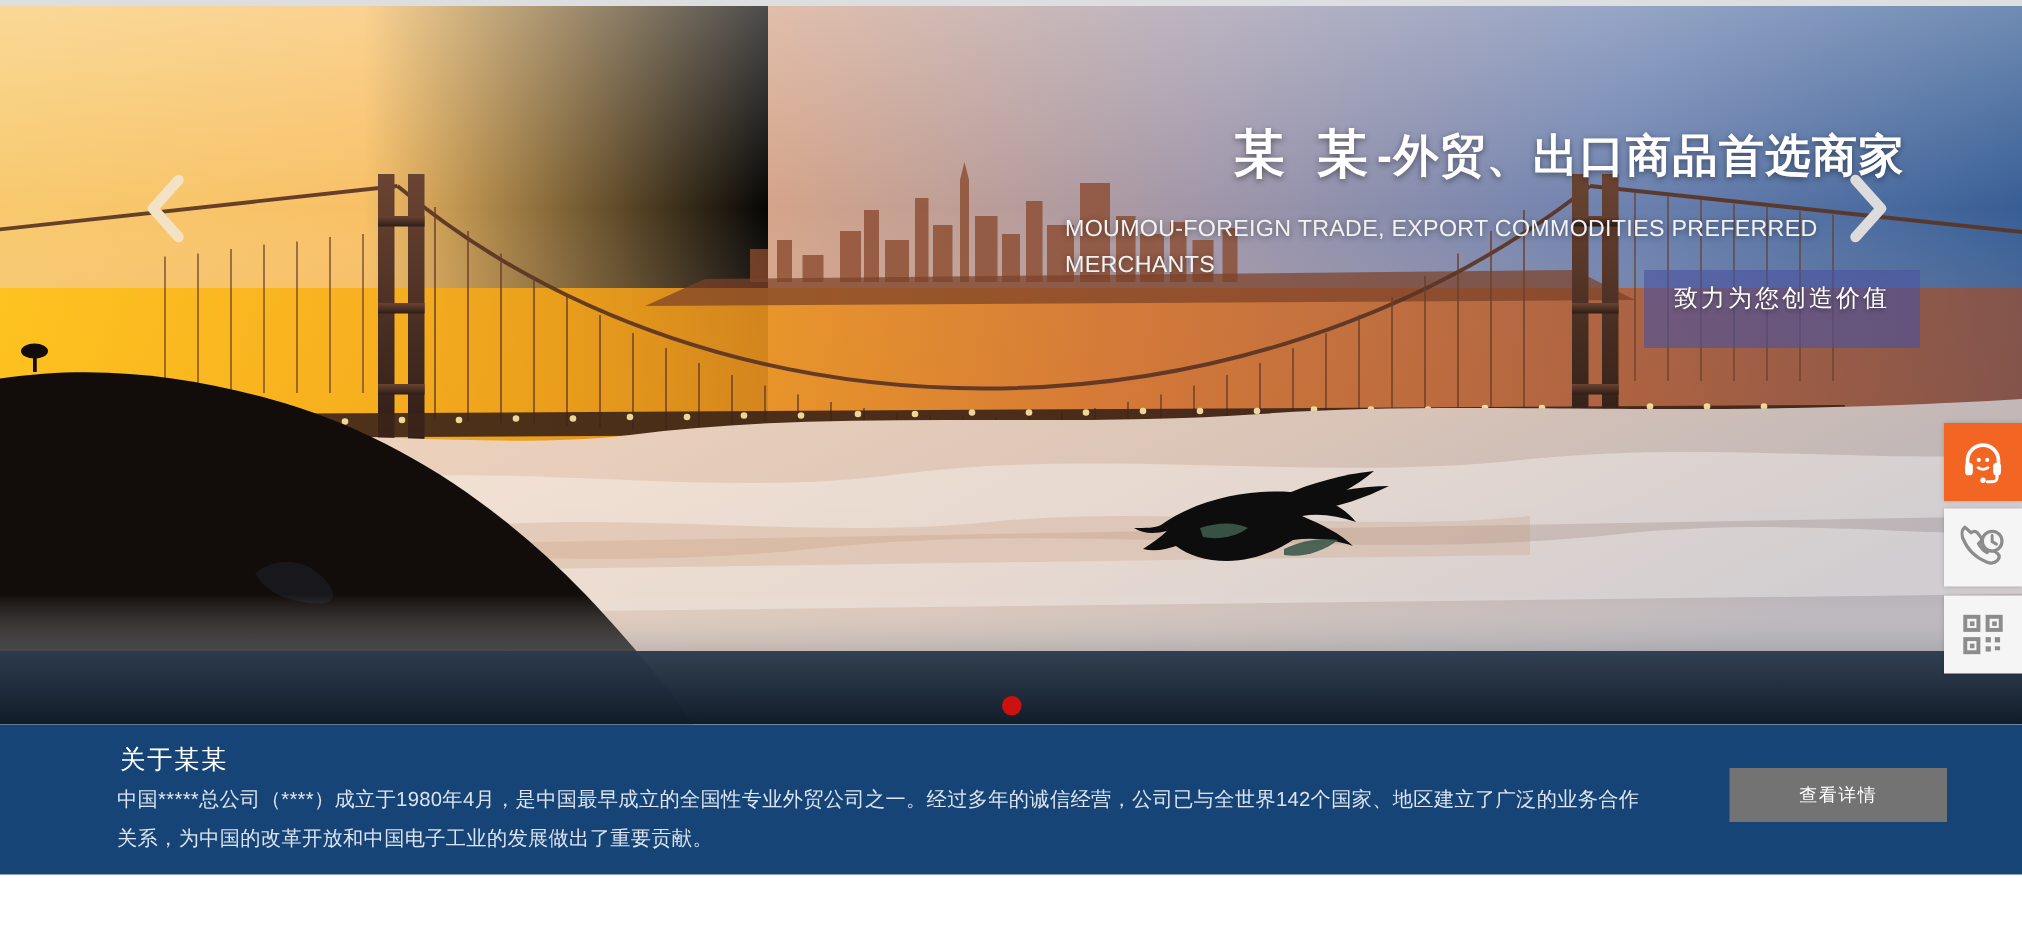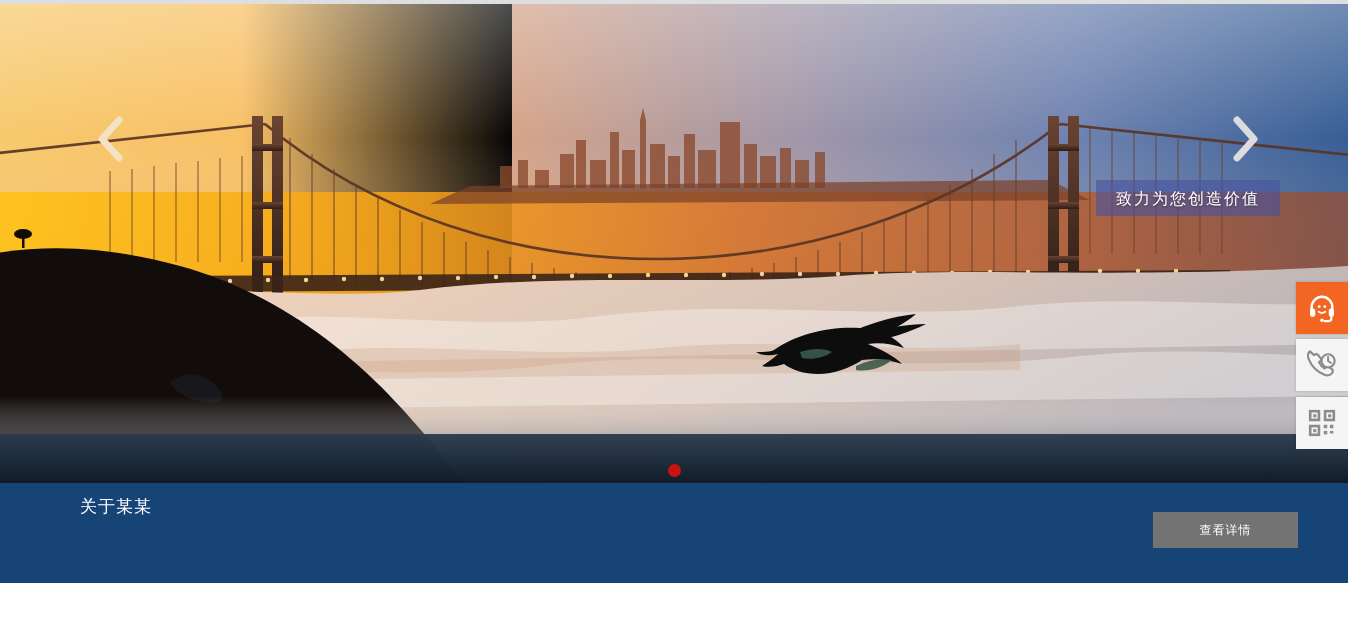--- a/index.html
+++ b/index.html
@@ -46,21 +46,21 @@
     white-space:nowrap;
   }
   .hero-title .lead { font-size:34px; letter-spacing:6px; }
   .hero-sub {
     margin-top:16px; font-size:15.5px; color:#f2f2f2; line-height:1.55;
     text-align:left; letter-spacing:.2px;
     text-shadow:0 1px 4px rgba(0,0,0,.45);
   }
   .hero-badge {
     position:absolute; right:68px; top:176px;
-    padding:9px 20px 6px;
+    padding:9px 20px 22px;
     background:rgba(72,82,160,.60);
     color:#ffffff; font-size:16px; letter-spacing:2px;
     z-index:5; cursor:pointer;
     text-shadow:0 1px 3px rgba(0,0,0,.4);
   }
 
   
   .dots {
     position:absolute; left:0; bottom:6px; width:1348px;
     display:flex; justify-content:center; gap:10px; z-index:6;
@@ -344,20 +344,24 @@
   </div>
 
   <div class="arrow arrow-right">
     <span>
       <svg width="30" height="46" viewBox="0 0 30 46" xmlns="http://www.w3.org/2000/svg">
         <path d="M7 4 L24 23 L7 42" fill="none" stroke="#dcdcdc" stroke-width="7" stroke-linecap="round" stroke-linejoin="round"></path>
       </svg>
     </span>
   </div>
 
+  <div class="hero-copy">
+    <div class="hero-title"><span class="lead">某 某</span><span>-外贸、出口商品首选商家</span></div>
+    <div class="hero-sub">MOUMOU-FOREIGN TRADE, EXPORT COMMODITIES PREFERRED MERCHANTS</div>
+  </div>
 
   <div class="hero-badge">致力为您创造价值</div>
 
   <div class="dots">
     <span class="dot"></span>
   </div>
 </div>
 
 <div class="fab-rail">
 
@@ -407,15 +411,16 @@
           <rect x="25" y="25" width="4" height="3"></rect>
         </g>
       </svg>
     </span>
   </div>
 </div>
 
 <div class="about">
   <div class="about-inner">
     <div class="about-title">关于某某</div>
+    <div class="about-text">中国*****总公司（****）成立于1980年4月，是中国最早成立的全国性专业外贸公司之一。经过多年的诚信经营，公司已与全世界142个国家、地区建立了广泛的业务合作关系，为中国的改革开放和中国电子工业的发展做出了重要贡献。</div>
   </div>
 </div>
 <div class="about-btn">查看详情</div>
 
 </body></html>

